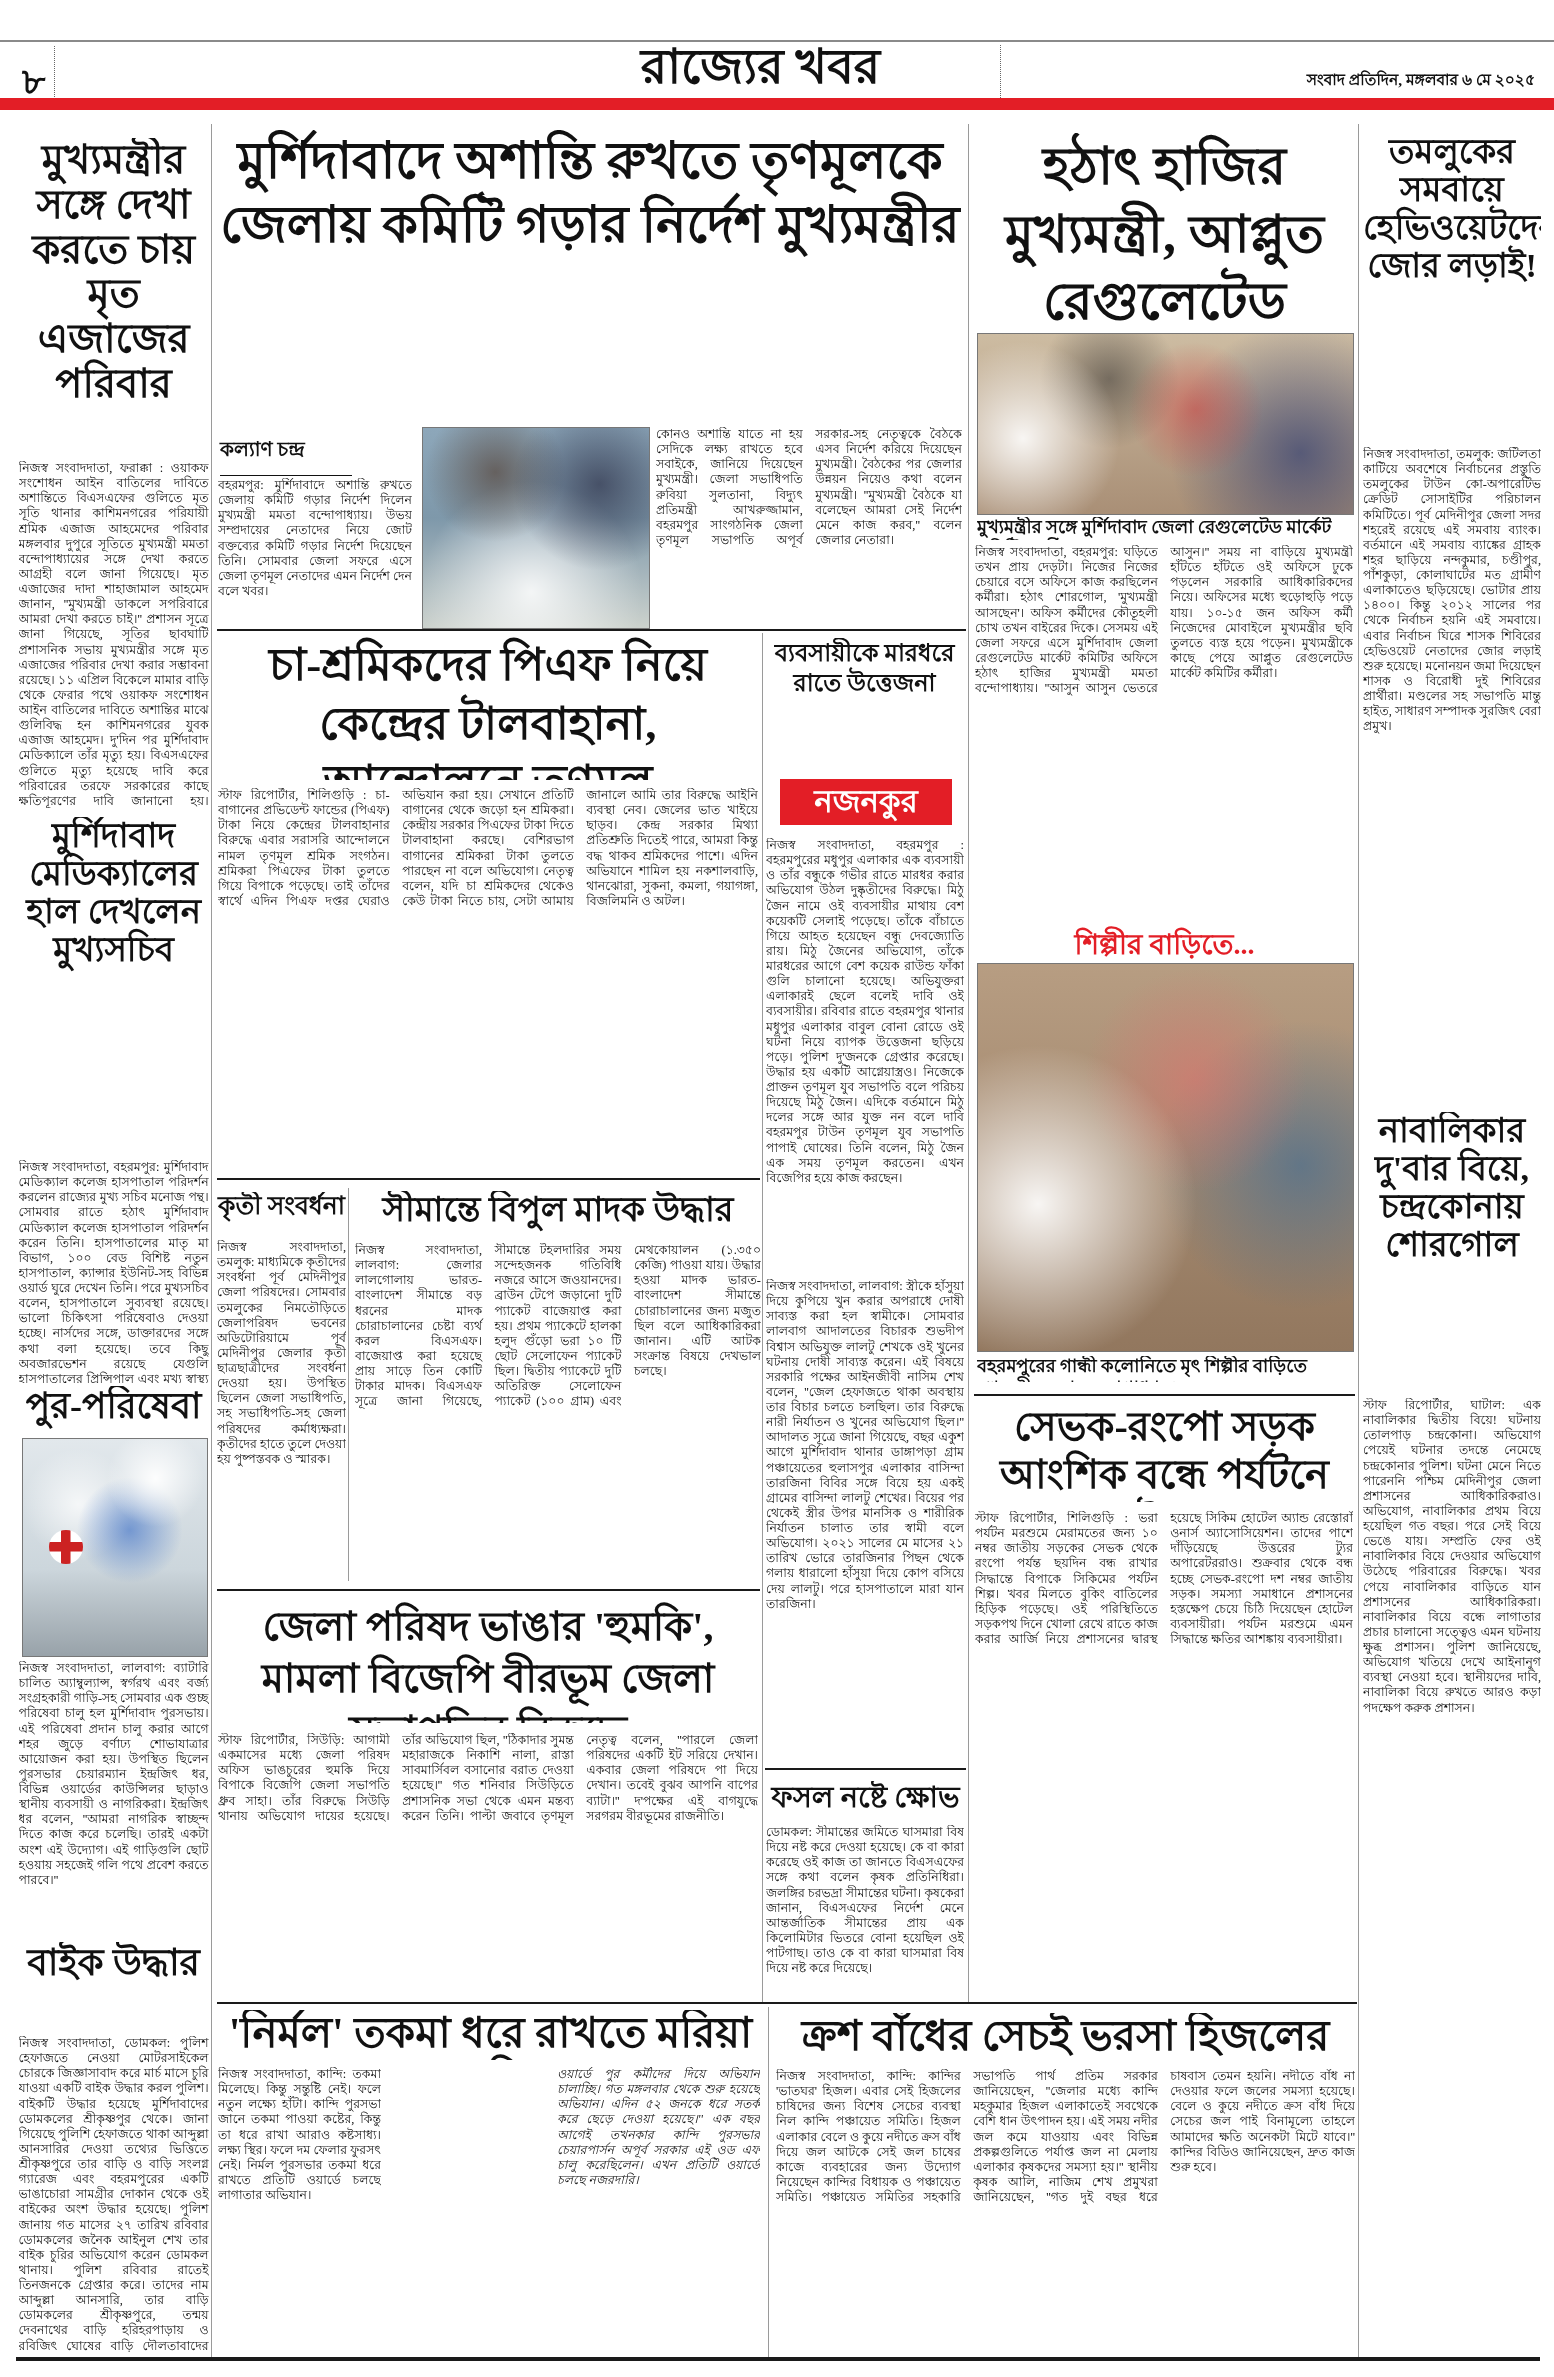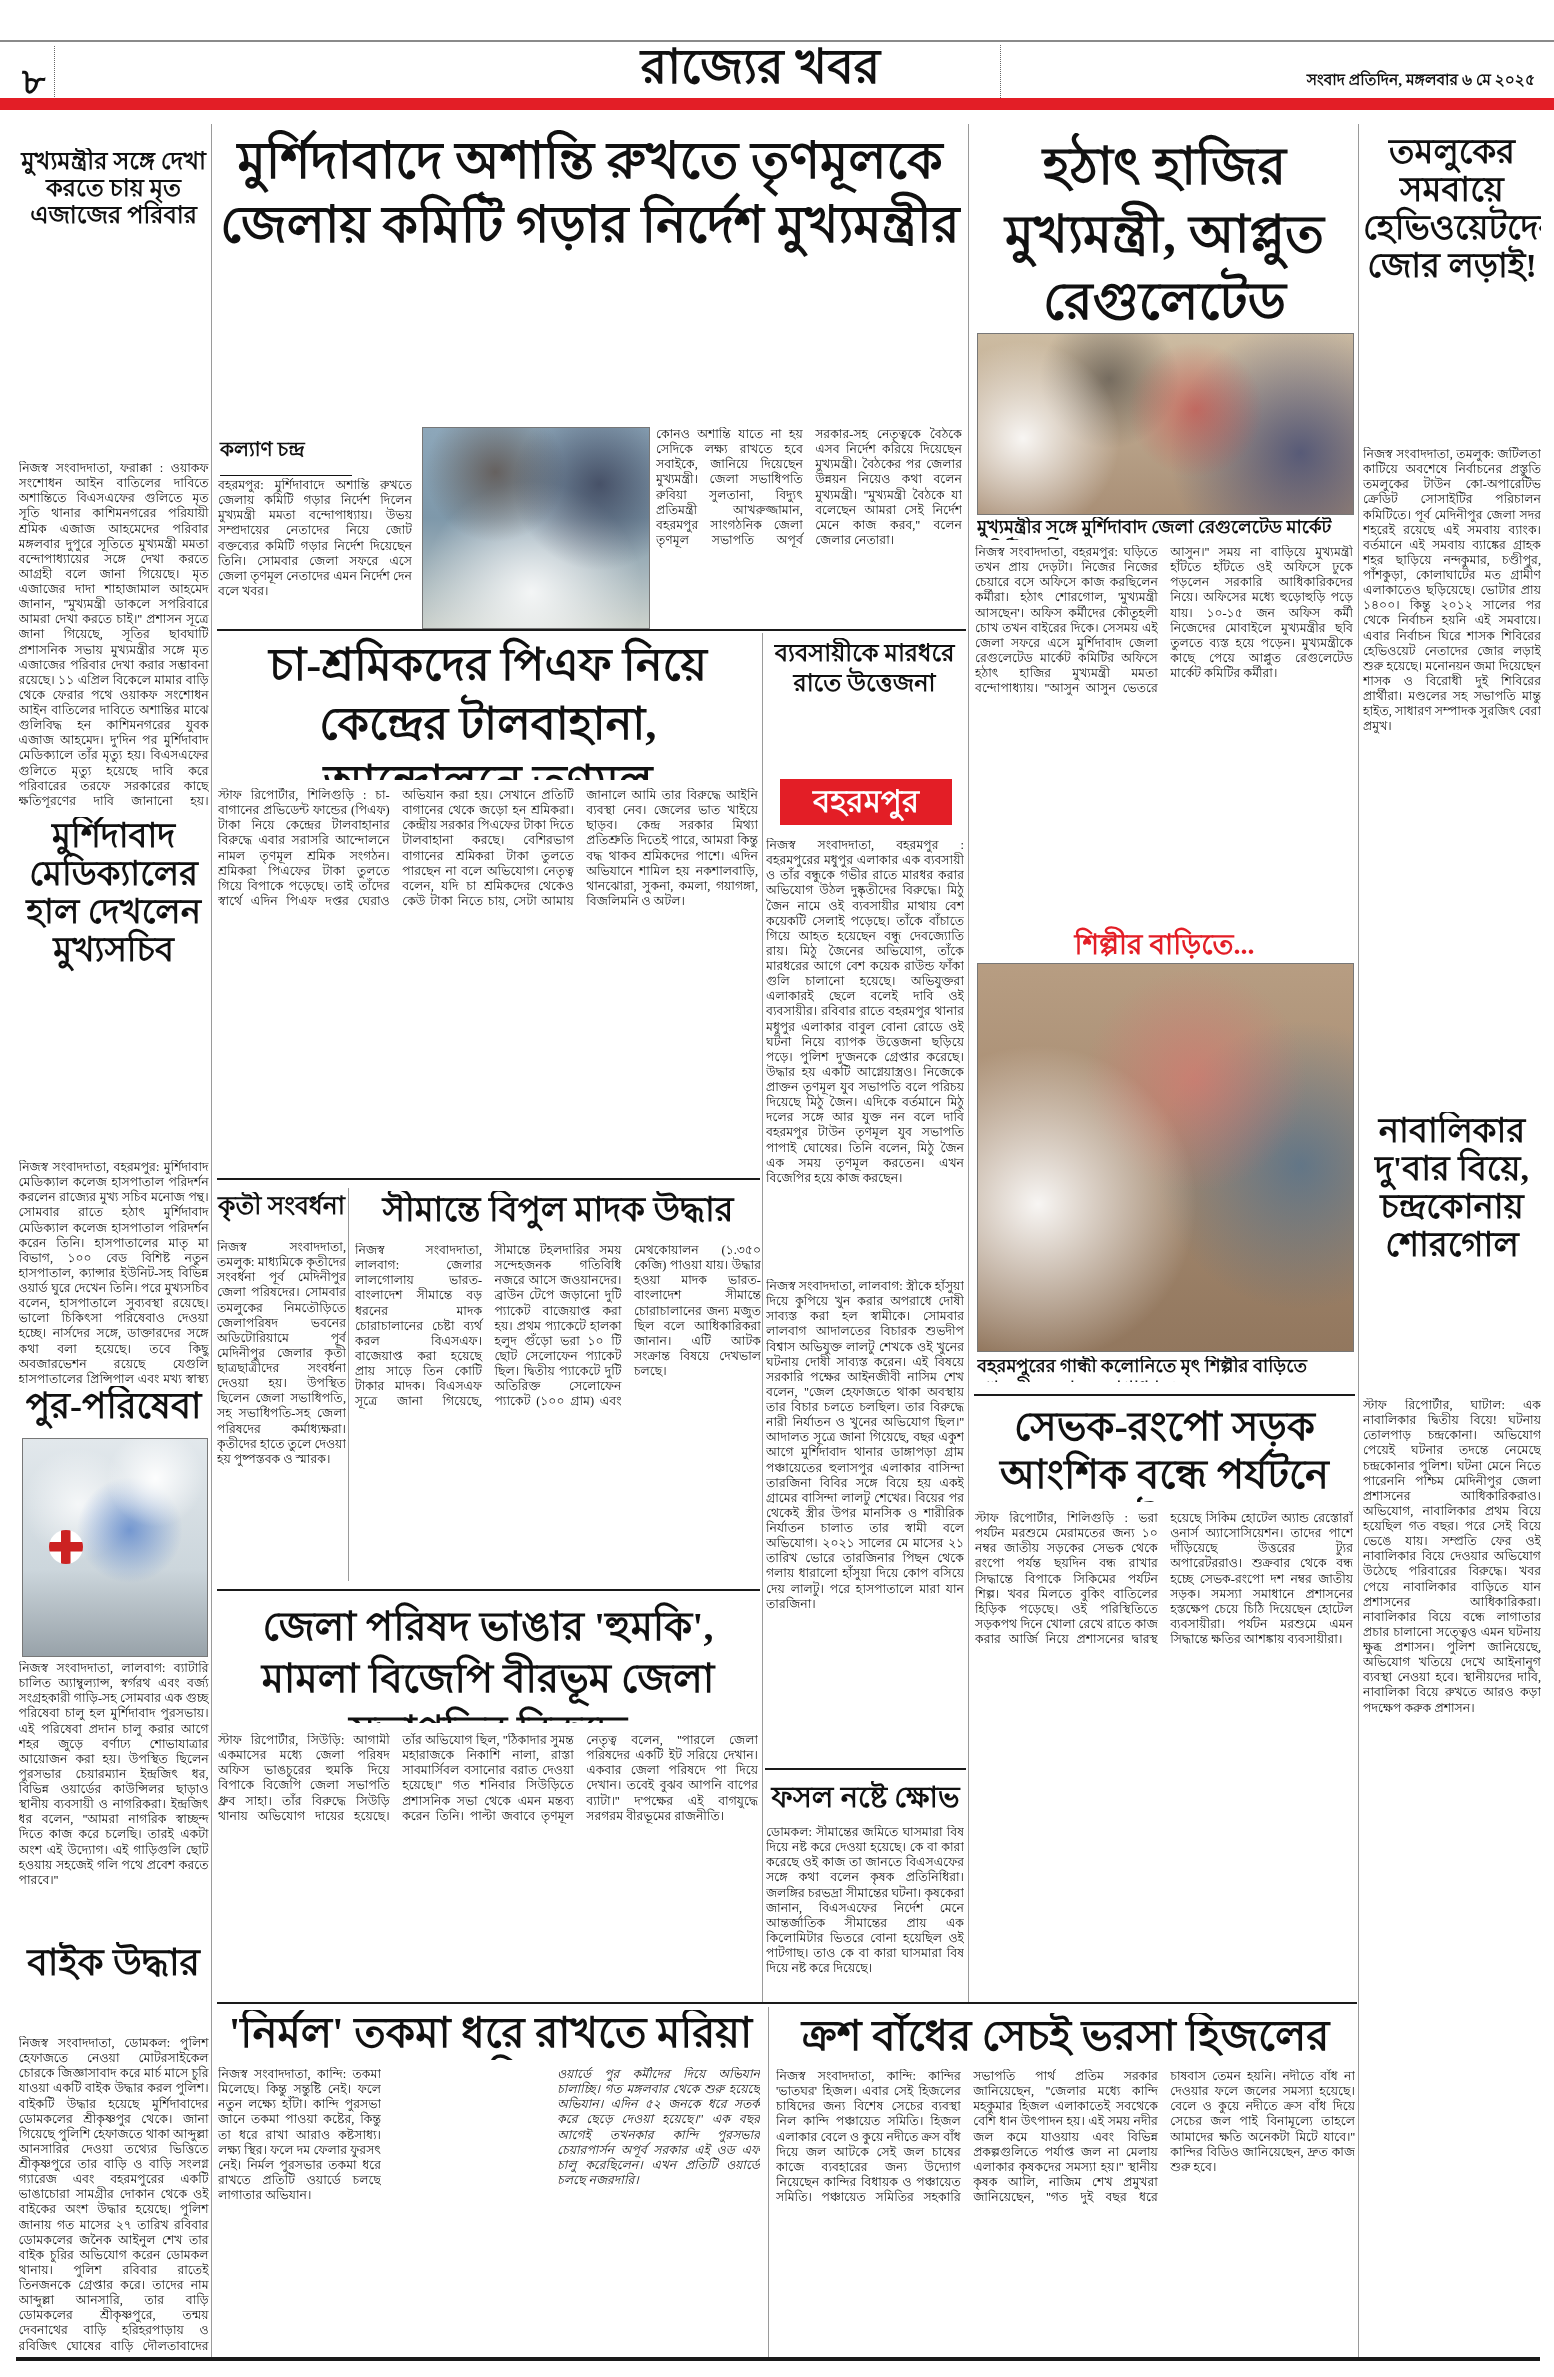--- a/index.html
+++ b/index.html
@@ -81,21 +81,21 @@
   <div class="vr" style="left:348px;top:1188px;height:393px;"></div>
 
   <div class="hr" style="left:217px;top:629px;width:749px;height:2.3px;"></div>
   <div class="hr" style="left:217px;top:1178px;width:543px;height:2.3px;"></div>
   <div class="hr" style="left:217px;top:1589px;width:543px;height:2.3px;"></div>
   <div class="hr" style="left:765px;top:1768px;width:201px;height:1.5px;"></div>
   <div class="hr" style="left:217px;top:2002px;width:1140px;height:2.3px;"></div>
   <div class="hr" style="left:974px;top:1394px;width:381px;height:1.5px;"></div>
   <div class="hr" style="left:15.5px;top:2357px;width:1524px;height:3.9px;"></div>
 
-  <div class="hl" style="left:18.6px;top:148px;width:190px;height:317px;font-size:24px;">মুখ্যমন্ত্রীর সঙ্গে দেখা করতে চায় মৃত এজাজের পরিবার</div>
+  <div class="hl" style="left:18.6px;top:138px;width:190px;height:317px;font-size:40px;">মুখ্যমন্ত্রীর সঙ্গে দেখা করতে চায় মৃত এজাজের পরিবার</div>
   <div class="body" style="left:18.6px;top:461px;width:190px;height:347px;">নিজস্ব সংবাদদাতা, ফরাক্কা : ওয়াকফ সংশোধন আইন বাতিলের দাবিতে অশান্তিতে বিএসএফের গুলিতে মৃত সূতি থানার কাশিমনগরের পরিযায়ী শ্রমিক এজাজ আহমেদের পরিবার মঙ্গলবার দুপুরে সূতিতে মুখ্যমন্ত্রী মমতা বন্দোপাধ্যায়ের সঙ্গে দেখা করতে আগ্রহী বলে জানা গিয়েছে। মৃত এজাজের দাদা শাহাজামাল আহমেদ জানান, ''মুখ্যমন্ত্রী ডাকলে সপরিবারে আমরা দেখা করতে চাই।'' প্রশাসন সূত্রে জানা গিয়েছে, সূতির ছাবঘাটি প্রশাসনিক সভায় মুখ্যমন্ত্রীর সঙ্গে মৃত এজাজের পরিবার দেখা করার সম্ভাবনা রয়েছে। ১১ এপ্রিল বিকেলে মামার বাড়ি থেকে ফেরার পথে ওয়াকফ সংশোধন আইন বাতিলের দাবিতে অশান্তির মাঝে গুলিবিদ্ধ হন কাশিমনগরের যুবক এজাজ আহমেদ। দু'দিন পর মুর্শিদাবাদ মেডিক্যালে তাঁর মৃত্যু হয়। বিএসএফের গুলিতে মৃত্যু হয়েছে দাবি করে পরিবারের তরফে সরকারের কাছে ক্ষতিপূরণের দাবি জানানো হয়। পরিবারের তরফে চেক দিয়ে এসেছেন।</div>
 
   <div class="hl" style="left:18.6px;top:817px;width:190px;height:337px;font-size:34px;">মুর্শিদাবাদ মেডিক্যালের হাল দেখলেন মুখ্যসচিব</div>
   <div class="body" style="left:18.6px;top:1160px;width:190px;height:223px;">নিজস্ব সংবাদদাতা, বহরমপুর: মুর্শিদাবাদ মেডিক্যাল কলেজ হাসপাতাল পরিদর্শন করলেন রাজ্যের মুখ্য সচিব মনোজ পন্থ। সোমবার রাতে হঠাৎ মুর্শিদাবাদ মেডিক্যাল কলেজ হাসপাতাল পরিদর্শন করেন তিনি। হাসপাতালের মাতৃ মা বিভাগ, ১০০ বেড বিশিষ্ট নতুন হাসপাতাল, ক্যান্সার ইউনিট-সহ বিভিন্ন ওয়ার্ড ঘুরে দেখেন তিনি। পরে মুখ্যসচিব বলেন, হাসপাতালে সুব্যবস্থা রয়েছে। ভালো চিকিৎসা পরিষেবাও দেওয়া হচ্ছে। নার্সদের সঙ্গে, ডাক্তারদের সঙ্গে কথা বলা হয়েছে। তবে কিছু অবজারভেশন রয়েছে যেগুলি হাসপাতালের প্রিন্সিপাল এবং মুখ্য স্বাস্থ্য অধিকারিককে বলা হয়েছে। পরে হাসপাতালের বিষয় নিয়ে ওই স্বাস্থ্য আধিকারিকদের সঙ্গে বৈঠক করেন রাজ্যের মুখ্য সচিব। হাসপাতালের পরিষেবা আরও কীভাবে উন্নত করা যায় সেই চেষ্টা চালানো হচ্ছে বলে জানান মুখ্য সচিব।</div>
 
   <div class="hl" style="left:18.6px;top:1386px;width:190px;height:48px;font-size:36px;">পুর-পরিষেবা</div>
   <div class="photo ph-amb" style="left:22px;top:1438px;width:184px;height:217px;">
     <div class="redcross"></div>
   </div>
   <div class="body" style="left:18.6px;top:1661px;width:190px;height:232px;">নিজস্ব সংবাদদাতা, লালবাগ: ব্যাটারি চালিত অ্যাম্বুল্যান্স, স্বর্গরথ এবং বর্জ্য সংগ্রহকারী গাড়ি-সহ সোমবার এক গুচ্ছ পরিষেবা চালু হল মুর্শিদাবাদ পুরসভায়। এই পরিষেবা প্রদান চালু করার আগে শহর জুড়ে বর্ণাঢ্য শোভাযাত্রার আয়োজন করা হয়। উপস্থিত ছিলেন পুরসভার চেয়ারম্যান ইন্দ্রজিৎ ধর, বিভিন্ন ওয়ার্ডের কাউন্সিলর ছাড়াও স্থানীয় ব্যবসায়ী ও নাগরিকরা। ইন্দ্রজিৎ ধর বলেন, ''আমরা নাগরিক স্বাচ্ছন্দ দিতে কাজ করে চলেছি। তারই একটা অংশ এই উদ্যোগ। এই গাড়িগুলি ছোট হওয়ায় সহজেই গলি পথে প্রবেশ করতে পারবে।''</div>
@@ -115,21 +115,21 @@
   <div class="hl" style="left:217px;top:1192px;width:129px;height:40px;font-size:25px;">কৃতী সংবর্ধনা</div>
   <div class="body" style="left:217px;top:1240px;width:129px;height:339px;">নিজস্ব সংবাদদাতা, তমলুক: মাধ্যমিকে কৃতীদের সংবর্ধনা পূর্ব মেদিনীপুর জেলা পরিষদের। সোমবার তমলুকের নিমতৌড়িতে জেলাপরিষদ ভবনের অডিটোরিয়ামে পূর্ব মেদিনীপুর জেলার কৃতী ছাত্রছাত্রীদের সংবর্ধনা দেওয়া হয়। উপস্থিত ছিলেন জেলা সভাধিপতি, সহ সভাধিপতি-সহ জেলা পরিষদের কর্মাধ্যক্ষরা। কৃতীদের হাতে তুলে দেওয়া হয় পুষ্পস্তবক ও স্মারক।</div>
 
   <div class="hl" style="left:355px;top:1191px;width:406px;height:45px;font-size:34px;">সীমান্তে বিপুল মাদক উদ্ধার</div>
   <div class="body cols3" style="left:355px;top:1243px;width:406px;height:336px;">নিজস্ব সংবাদদাতা, লালবাগ: জেলার লালগোলায় ভারত-বাংলাদেশ সীমান্তে বড় ধরনের মাদক চোরাচালানের চেষ্টা ব্যর্থ করল বিএসএফ। বাজেয়াপ্ত করা হয়েছে প্রায় সাড়ে তিন কোটি টাকার মাদক। বিএসএফ সূত্রে জানা গিয়েছে, সীমান্তে টহলদারির সময় সন্দেহজনক গতিবিধি নজরে আসে জওয়ানদের। ব্রাউন টেপে জড়ানো দুটি প্যাকেট বাজেয়াপ্ত করা হয়। প্রথম প্যাকেটে হালকা হলুদ গুঁড়ো ভরা ১০ টি ছোট সেলোফেন প্যাকেট ছিল। দ্বিতীয় প্যাকেটে দুটি অতিরিক্ত সেলোফেন প্যাকেট (১০০ গ্রাম) এবং মেথকোয়ালন (১.৩৫০ কেজি) পাওয়া যায়। উদ্ধার হওয়া মাদক ভারত-বাংলাদেশ সীমান্তে চোরাচালানের জন্য মজুত ছিল বলে আধিকারিকরা জানান। এটি আটক সংক্রান্ত বিষয়ে দেখভাল চলছে।</div>
 
   <div class="hl" style="left:217px;top:1601px;width:542px;height:122px;font-size:40px;line-height:1.3;">জেলা পরিষদ ভাঙার 'হুমকি', মামলা বিজেপি বীরভূম জেলা সভাপতির বিরুদ্ধে</div>
   <div class="body cols3" style="left:218px;top:1733px;width:540px;height:263px;">স্টাফ রিপোর্টার, সিউড়ি: আগামী একমাসের মধ্যে জেলা পরিষদ অফিস ভাঙচুরের হুমকি দিয়ে বিপাকে বিজেপি জেলা সভাপতি ধ্রুব সাহা। তাঁর বিরুদ্ধে সিউড়ি থানায় অভিযোগ দায়ের হয়েছে। তাঁর অভিযোগ ছিল, ''ঠিকাদার সুমন্ত মহারাজকে নিকাশি নালা, রাস্তা সাবমার্সিবল বসানোর বরাত দেওয়া হয়েছে।'' গত শনিবার সিউড়িতে প্রশাসনিক সভা থেকে এমন মন্তব্য করেন তিনি। পাল্টা জবাবে তৃণমূল নেতৃত্ব বলেন, ''পারলে জেলা পরিষদের একটি ইট সরিয়ে দেখান। একবার জেলা পরিষদে পা দিয়ে দেখান। তবেই বুঝব আপনি বাপের ব্যাটা।'' দ'পক্ষের এই বাগযুদ্ধে সরগরম বীরভূমের রাজনীতি।</div>
 
   <div class="hl" style="left:764px;top:638px;width:201px;height:138px;font-size:24px;line-height:1.25;">ব্যবসায়ীকে মারধরে রাতে উত্তেজনা</div>
-  <div class="badge" style="left:780px;top:779px;width:172px;height:46px;background:#e31e26;">বহরমপুর</div>
+  <div class="badge" style="left:780px;top:779px;width:172px;height:46px;background:#e31e26;">নজনকুর</div>
   <div class="body" style="left:766px;top:838px;width:198px;height:355px;">নিজস্ব সংবাদদাতা, বহরমপুর : বহরমপুরের মধুপুর এলাকার এক ব্যবসায়ী ও তাঁর বন্ধুকে গভীর রাতে মারধর করার অভিযোগ উঠল দুষ্কৃতীদের বিরুদ্ধে। মিঠু জৈন নামে ওই ব্যবসায়ীর মাথায় বেশ কয়েকটি সেলাই পড়েছে। তাঁকে বাঁচাতে গিয়ে আহত হয়েছেন বন্ধু দেবজ্যোতি রায়। মিঠু জৈনের অভিযোগ, তাঁকে মারধরের আগে বেশ কয়েক রাউন্ড ফাঁকা গুলি চালানো হয়েছে। অভিযুক্তরা এলাকারই ছেলে বলেই দাবি ওই ব্যবসায়ীর। রবিবার রাতে বহরমপুর থানার মধুপুর এলাকার বাবুল বোনা রোডে ওই ঘটনা নিয়ে ব্যাপক উত্তেজনা ছড়িয়ে পড়ে। পুলিশ দু'জনকে গ্রেপ্তার করেছে। উদ্ধার হয় একটি আগ্নেয়াস্ত্রও। নিজেকে প্রাক্তন তৃণমূল যুব সভাপতি বলে পরিচয় দিয়েছে মিঠু জৈন। এদিকে বর্তমানে মিঠু দলের সঙ্গে আর যুক্ত নন বলে দাবি বহরমপুর টাউন তৃণমূল যুব সভাপতি পাপাই ঘোষের। তিনি বলেন, মিঠু জৈন এক সময় তৃণমূল করতেন। এখন বিজেপির হয়ে কাজ করছেন।</div>
 
   <div class="body" style="left:766px;top:1279px;width:198px;height:482px;">নিজস্ব সংবাদদাতা, লালবাগ: স্ত্রীকে হাঁসুয়া দিয়ে কুপিয়ে খুন করার অপরাধে দোষী সাব্যস্ত করা হল স্বামীকে। সোমবার লালবাগ আদালতের বিচারক শুভদীপ বিশ্বাস অভিযুক্ত লালটু শেখকে ওই খুনের ঘটনায় দোষী সাব্যস্ত করেন। এই বিষয়ে সরকারি পক্ষের আইনজীবী নাসিম শেখ বলেন, ''জেল হেফাজতে থাকা অবস্থায় তার বিচার চলতে চলছিল। তার বিরুদ্ধে নারী নির্যাতন ও খুনের অভিযোগ ছিল।'' আদালত সূত্রে জানা গিয়েছে, বছর একুশ আগে মুর্শিদাবাদ থানার ডাঙ্গাপড়া গ্রাম পঞ্চায়েতের হুলাসপুর এলাকার বাসিন্দা তারজিনা বিবির সঙ্গে বিয়ে হয় একই গ্রামের বাসিন্দা লালটু শেখের। বিয়ের পর থেকেই স্ত্রীর উপর মানসিক ও শারীরিক নির্যাতন চালাত তার স্বামী বলে অভিযোগ। ২০২১ সালের মে মাসের ২১ তারিখ ভোরে তারজিনার পিছন থেকে গলায় ধারালো হাঁসুয়া দিয়ে কোপ বসিয়ে দেয় লালটু। পরে হাসপাতালে মারা যান তারজিনা।</div>
 
   <div class="hl" style="left:765px;top:1781px;width:201px;height:39px;font-size:29px;">ফসল নষ্টে ক্ষোভ</div>
   <div class="body" style="left:766px;top:1825px;width:198px;height:172px;">ডোমকল: সীমান্তের জমিতে ঘাসমারা বিষ দিয়ে নষ্ট করে দেওয়া হয়েছে। কে বা কারা করেছে ওই কাজ তা জানতে বিএসএফের সঙ্গে কথা বলেন কৃষক প্রতিনিধিরা। জলঙ্গির চরভদ্রা সীমান্তের ঘটনা। কৃষকেরা জানান, বিএসএফের নির্দেশ মেনে আন্তর্জাতিক সীমান্তের প্রায় এক কিলোমিটার ভিতরে বোনা হয়েছিল ওই পাটগাছ। তাও কে বা কারা ঘাসমারা বিষ দিয়ে নষ্ট করে দিয়েছে।</div>
 
   <div class="hl" style="left:974px;top:133px;width:381px;height:194px;font-size:52px;line-height:1.3;">হঠাৎ হাজির মুখ্যমন্ত্রী, আপ্লুত রেগুলেটেড মার্কেট কমিটির কর্মীরা</div>
   <div class="photo ph-reg" style="left:977px;top:333px;width:375px;height:180px;"></div>
   <div class="caption" style="left:977px;top:517px;width:375px;height:23px;">মুখ্যমন্ত্রীর সঙ্গে মুর্শিদাবাদ জেলা রেগুলেটেড মার্কেট কমিটির কর্মীরা।</div>

